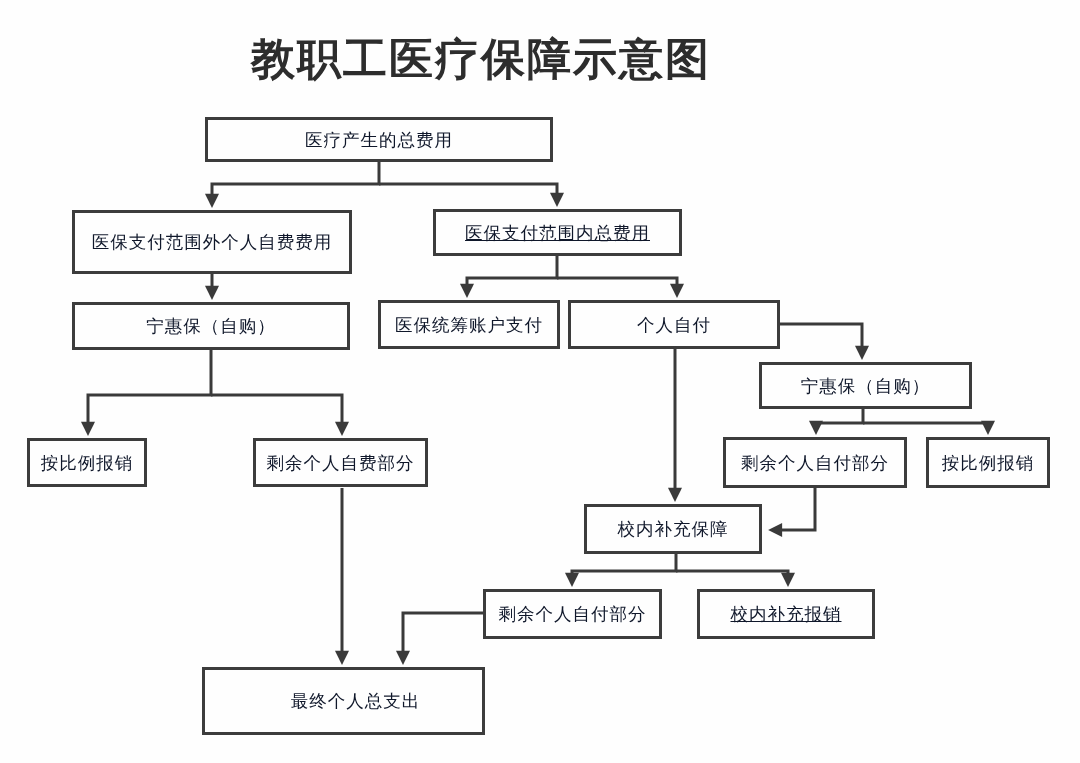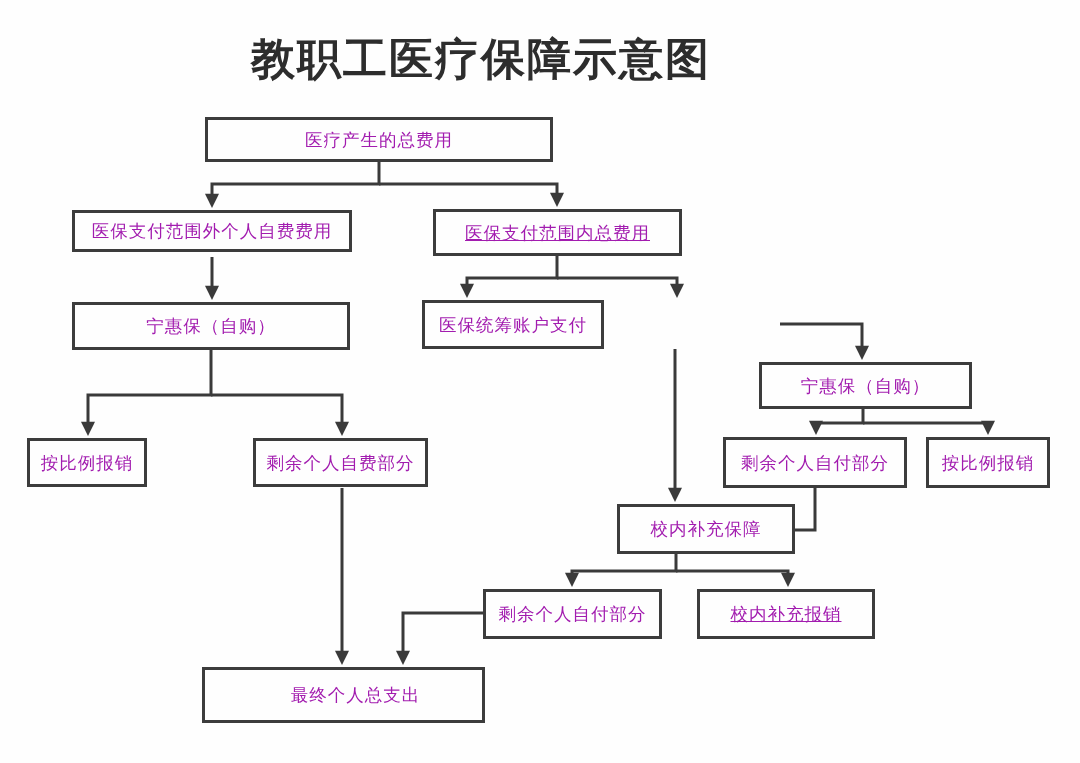--- a/index.html
+++ b/index.html
@@ -35,21 +35,21 @@
   .node {
     position: absolute;
     z-index: 2;
     box-sizing: border-box;
     border: 3px solid #3c3c3c;
     background: #fefefe;
     display: flex;
     align-items: center;
     justify-content: center;
     font-size: 17.5px;
-    color: #a21caf;
+    color: #0f172a;
     letter-spacing: 1px;
     white-space: nowrap;
   }
 </style>
 </head>
 <body>
 
 <div class="canvas">
 
   <div class="diagram-title">教职工医疗保障示意图</div>
@@ -77,36 +77,39 @@
       <path d="M676,571 L788,571 L788,583" marker-end="url(#arrow)"></path>
       <path d="M342,488 L342,661" marker-end="url(#arrow)"></path>
       <path d="M483,613 L403,613 L403,661" marker-end="url(#arrow)"></path>
     </g>
   </svg>
 
   <div class="node" style="left:205px; top:117px; width:348px; height:45px;">
     <span>医疗产生的总费用</span>
   </div>
 
-  <div class="node" style="left:72px; top:210px; width:280px; height:42px;">
+  <div class="node" style="left:72px; top:210px; width:280px; height:64px;">
     <span>医保支付范围外个人自费费用</span>
   </div>
 
   <div class="node" style="left:433px; top:209px; width:249px; height:47px;text-decoration:underline;">
     <span>医保支付范围内总费用</span>
   </div>
 
   <div class="node" style="left:72px; top:302px; width:278px; height:48px;">
     <span>宁惠保（自购）</span>
   </div>
 
-  <div class="node" style="left:378px; top:300px; width:182px; height:49px;margin-left:44px;">
+  <div class="node" style="left:378px; top:300px; width:182px; height:49px;">
     <span>医保统筹账户支付</span>
   </div>
 
+  <div class="node" style="left:568px; top:300px; width:212px; height:49px;">
+    <span>个人自付</span>
+  </div>
 
   <div class="node" style="left:759px; top:362px; width:213px; height:47px;">
     <span>宁惠保（自购）</span>
   </div>
 
   <div class="node" style="left:27px; top:438px; width:120px; height:49px;">
     <span>按比例报销</span>
   </div>
 
   <div class="node" style="left:253px; top:438px; width:175px; height:49px;text-align:right;">
@@ -114,29 +117,29 @@
   </div>
 
   <div class="node" style="left:723px; top:437px; width:184px; height:51px;">
     <span>剩余个人自付部分</span>
   </div>
 
   <div class="node" style="left:926px; top:437px; width:124px; height:51px;">
     <span>按比例报销</span>
   </div>
 
-  <div class="node" style="left:617px; top:504px; width:178px; height:50px;">
+  <div class="node" style="left:584px; top:504px; width:178px; height:50px;">
     <span>校内补充保障</span>
   </div>
 
   <div class="node" style="left:483px; top:589px; width:179px; height:50px;">
     <span>剩余个人自付部分</span>
   </div>
 
   <div class="node" style="left:697px; top:589px; width:178px; height:50px;text-decoration:underline;">
     <span>校内补充报销</span>
   </div>
 
-  <div class="node" style="left:202px; top:667px; width:283px; height:56px;padding-left:24px;">
+  <div class="node" style="left:202px; top:667px; width:283px; height:68px;padding-left:24px;">
     <span>最终个人总支出</span>
   </div>
 
 </div>
 
 </body></html>

